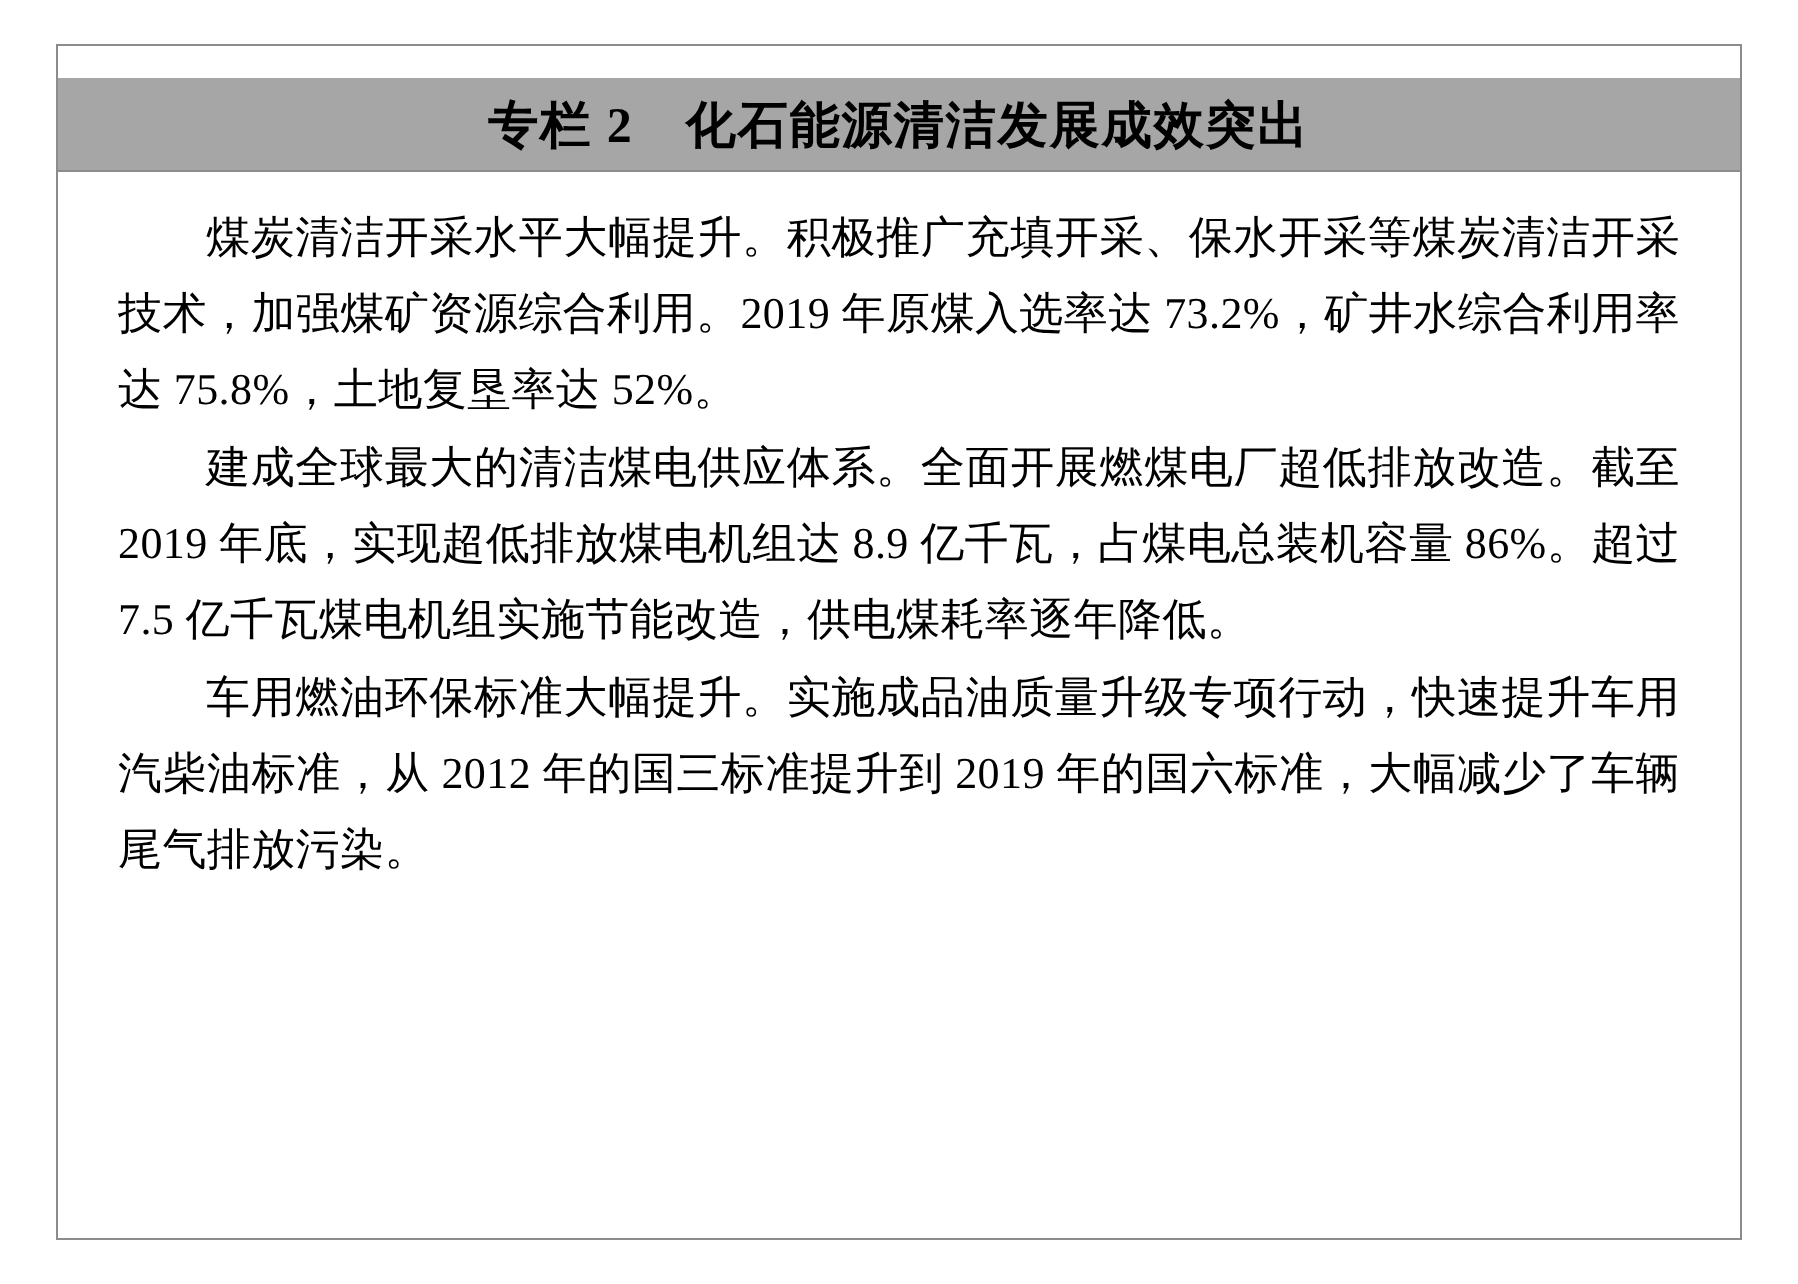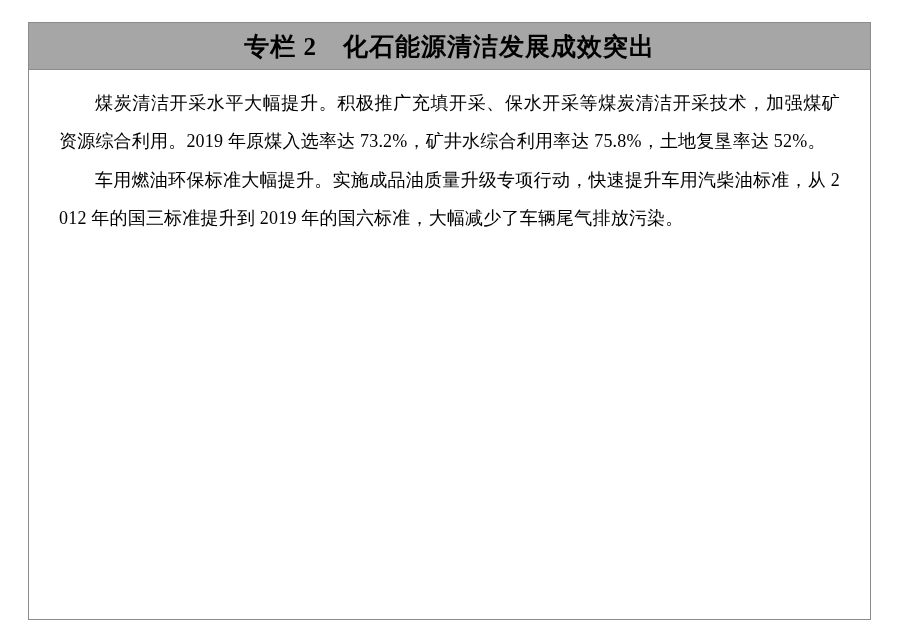--- a/index.html
+++ b/index.html
@@ -31,50 +31,52 @@
     box-sizing: border-box;
   }
   .box-header {
     height: 47px;
     background: #a6a6a6;
     border-bottom: 1px solid #8c8c8c;
     display: flex;
     align-items: center;
     justify-content: center;
     box-sizing: border-box;
+    margin-top: 16px;
   }
   .box-title {
     font-family: "Liberation Serif", "DejaVu Serif", serif;
     font-size: 25px;
     font-weight: bold;
     letter-spacing: 1px;
     color: #000000;
     white-space: pre;
   }
   .box-body {
     padding: 14px 30px 10px 30px;
     box-sizing: border-box;
   }
   .para {
-    font-size: 18px;
+    font-size: 22px;
     line-height: 38px;
     text-indent: 2em;
     text-align: justify;
     text-justify: inter-ideograph;
     margin: 0 0 1px 0;
     letter-spacing: 0.2px;
     word-break: break-all;
   }
 </style>
 </head>
 <body>
 
 <div class="page">
   <div class="box">
     <div class="box-header">
       <div class="box-title">专栏 2　化石能源清洁发展成效突出</div>
     </div>
     <div class="box-body">
       <p class="para">煤炭清洁开采水平大幅提升。积极推广充填开采、保水开采等煤炭清洁开采技术，加强煤矿资源综合利用。2019 年原煤入选率达 73.2%，矿井水综合利用率达 75.8%，土地复垦率达 52%。</p>
+      <p class="para">建成全球最大的清洁煤电供应体系。全面开展燃煤电厂超低排放改造。截至 2019 年底，实现超低排放煤电机组达 8.9 亿千瓦，占煤电总装机容量 86%。超过 7.5 亿千瓦煤电机组实施节能改造，供电煤耗率逐年降低。</p>
       <p class="para">车用燃油环保标准大幅提升。实施成品油质量升级专项行动，快速提升车用汽柴油标准，从 2012 年的国三标准提升到 2019 年的国六标准，大幅减少了车辆尾气排放污染。</p>
     </div>
   </div>
 </div>
 
 </body></html>

